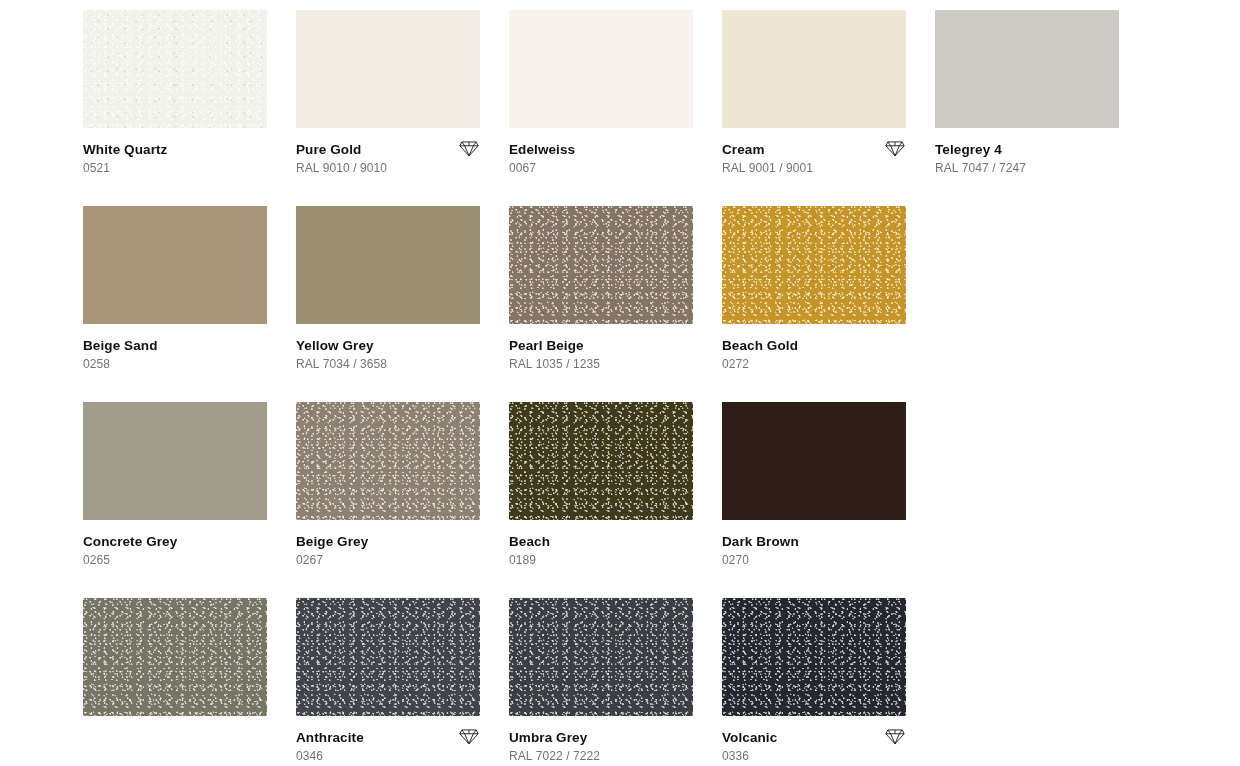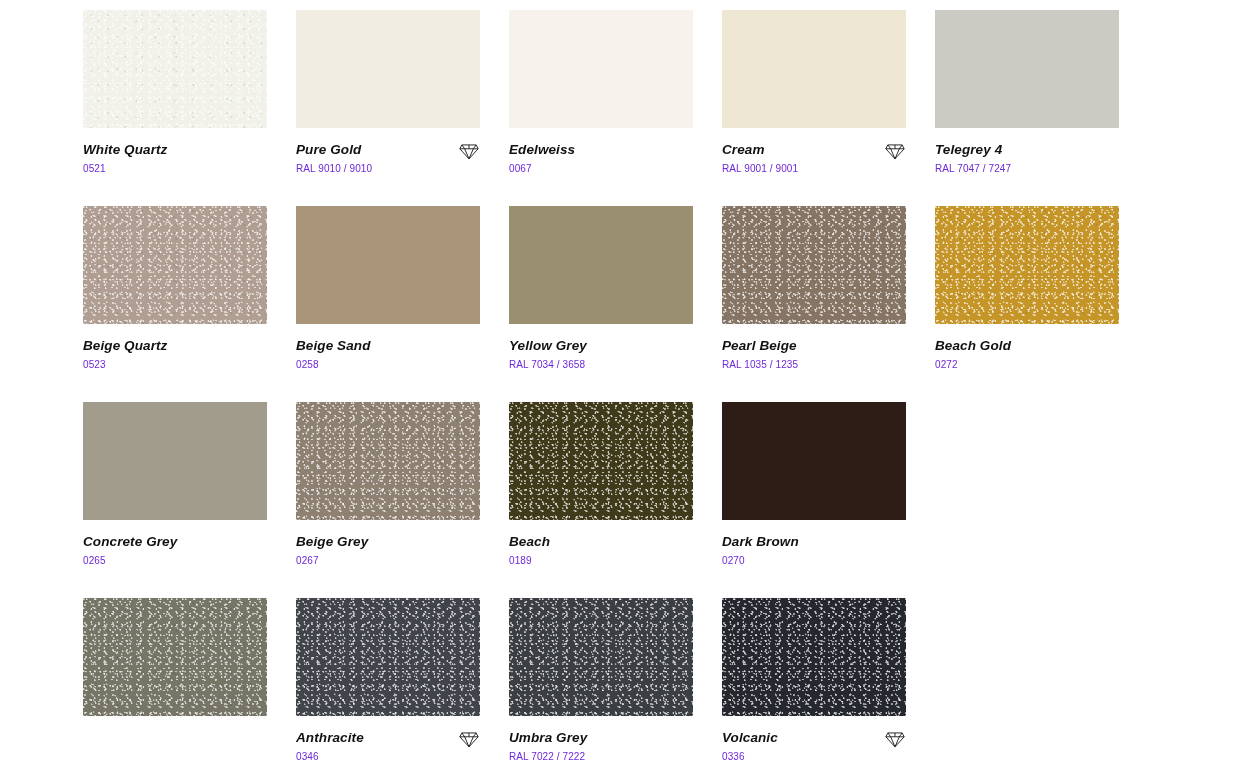--- a/index.html
+++ b/index.html
@@ -60,24 +60,23 @@
                      13px 13px, 11px 11px, 17px 14px, 19px 16px;
     opacity: .9;
   }
 
   .swatch-meta {
     padding-top: 14px;
   }
 
   .swatch-name-row {
     display: flex;
-    align-items: flex-start;
+    align-items: flex-end;
     width: 184px;
     height: 15px;
-    font-style: italic;
   }
 
   .swatch-name {
     font-size: 13.5px;
     font-weight: bold;
     color: #111111;
     line-height: 15px;
     letter-spacing: .1px;
     white-space: nowrap;
   }
@@ -86,23 +85,23 @@
     margin-left: auto;
     width: 22px;
     height: 18px;
     display: block;
     flex: none;
   }
 
   .gem-icon.hidden { visibility: hidden; }
 
   .swatch-code {
-    font-size: 10px;
+    font-size: 12px;
     font-weight: normal;
-    color: #6d28d9;
+    color: #737373;
     line-height: 15px;
     margin-top: 4px;
     letter-spacing: .1px;
     white-space: nowrap;
   }
 </style>
 </head>
 <body>
 
 <div id="swatch-grid">
@@ -198,39 +197,20 @@
                   <path d="M12 3.2 V7.4"></path>
                 </g>
               </svg></span>
           </div>
           <div class="swatch-code">RAL 7047 / 7247</div>
         </div>
       </div>
     </div>
     <div class="swatch-row">
       <div class="swatch-cell">
-        <div class="swatch-chip metallic" style="background: rgb(176, 158, 146);"></div>
-        <div class="swatch-meta">
-          <div class="swatch-name-row">
-            <span class="swatch-name">Beige Quartz</span>
-            <span class="gem-icon hidden"><svg viewBox="0 0 24 20" class="gem-svg" xmlns="http://www.w3.org/2000/svg">
-                <g fill="none" stroke="#1a1a1a" stroke-width="1" stroke-linejoin="round">
-                  <path d="M4.2 3.2 H19.8 L22 7.4 L12 18.4 L2 7.4 Z" fill="#ffffff"></path>
-                  <path d="M2 7.4 H22"></path>
-                  <path d="M7.3 7.4 L12 18.4 L16.7 7.4"></path>
-                  <path d="M4.2 3.2 L7.3 7.4"></path>
-                  <path d="M19.8 3.2 L16.7 7.4"></path>
-                  <path d="M12 3.2 V7.4"></path>
-                </g>
-              </svg></span>
-          </div>
-          <div class="swatch-code">0523</div>
-        </div>
-      </div>
-      <div class="swatch-cell">
         <div class="swatch-chip" style="background: rgb(168, 149, 122);"></div>
         <div class="swatch-meta">
           <div class="swatch-name-row">
             <span class="swatch-name">Beige Sand</span>
             <span class="gem-icon hidden"><svg viewBox="0 0 24 20" class="gem-svg" xmlns="http://www.w3.org/2000/svg">
                 <g fill="none" stroke="#1a1a1a" stroke-width="1" stroke-linejoin="round">
                   <path d="M4.2 3.2 H19.8 L22 7.4 L12 18.4 L2 7.4 Z" fill="#ffffff"></path>
                   <path d="M2 7.4 H22"></path>
                   <path d="M7.3 7.4 L12 18.4 L16.7 7.4"></path>
                   <path d="M4.2 3.2 L7.3 7.4"></path>

